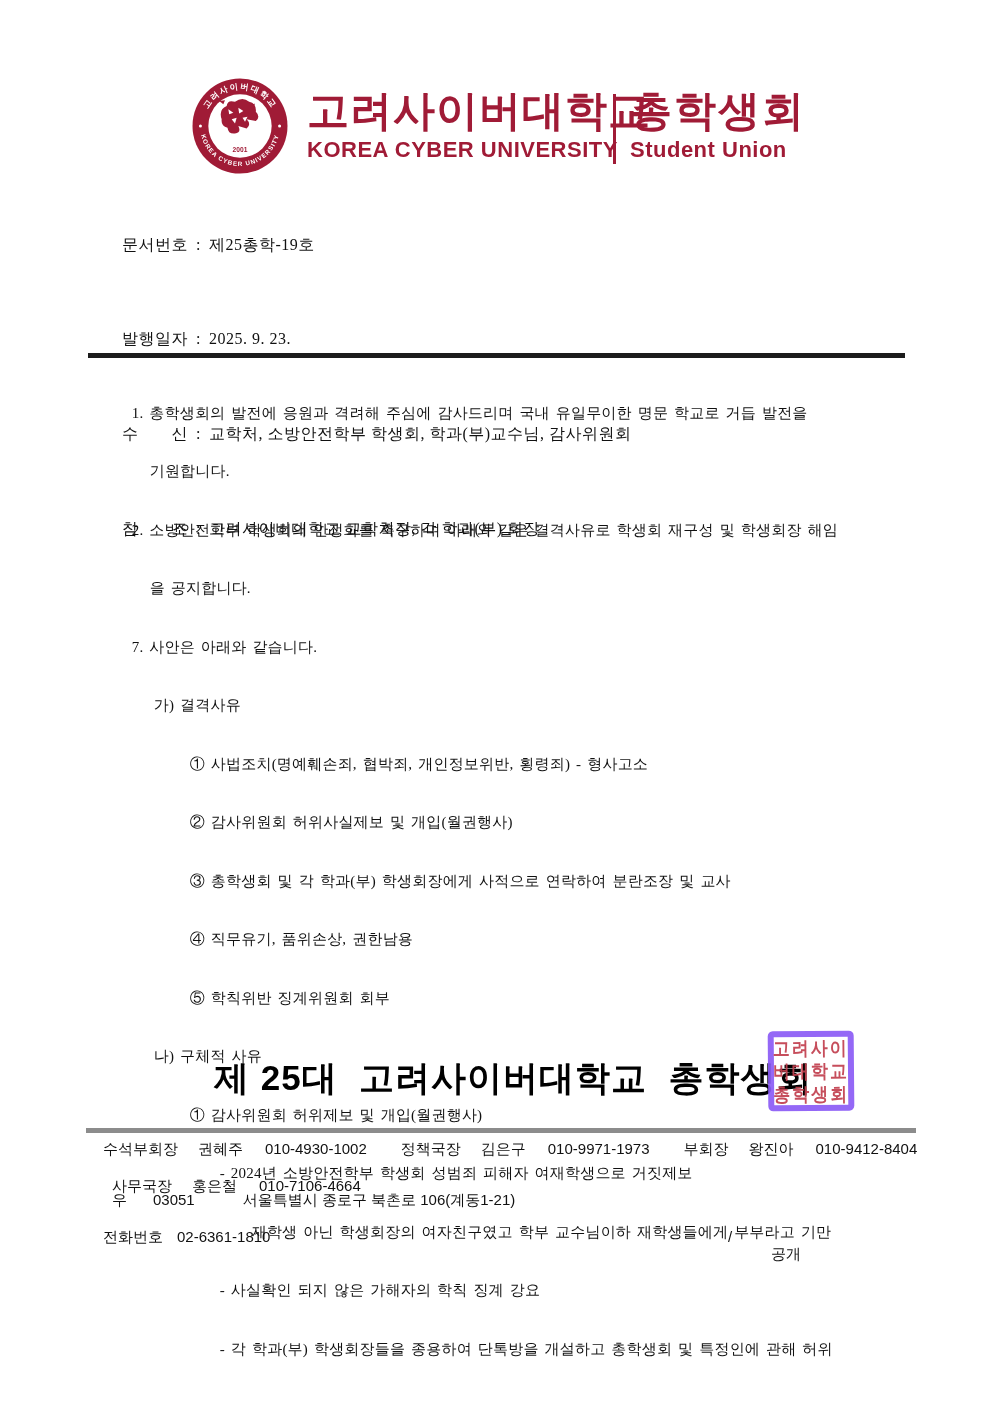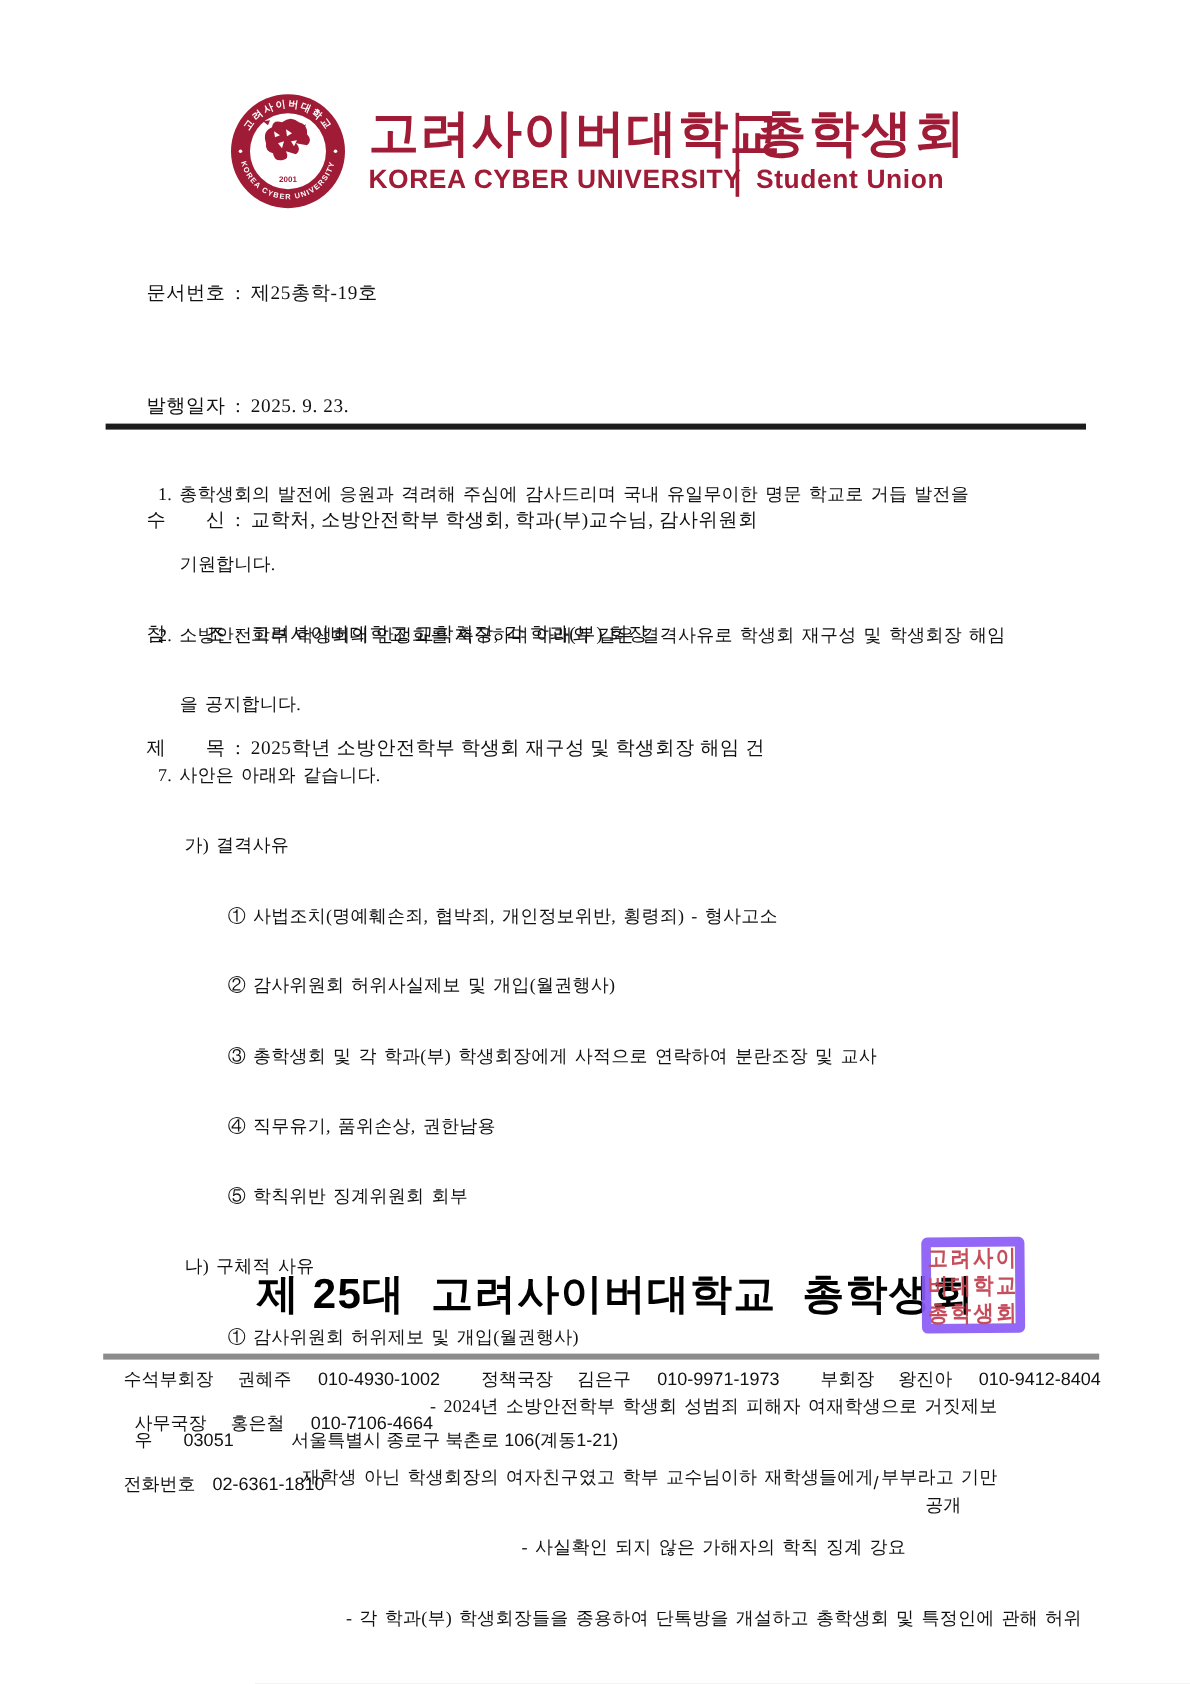--- a/index.html
+++ b/index.html
@@ -24,31 +24,31 @@
   .doc-row .lbl{display:inline-block;min-width:70px;}
   .doc-row .sep{margin:0 8px 0 4px;}
   .rule-black{position:absolute;left:88px;top:353px;width:817px;height:5px;background:#1c1c1c;}
   
   .body-text{position:absolute;left:90px;top:384px;width:880px;font-size:15px;line-height:19.5px;letter-spacing:.2px;word-spacing:2px;}
   .bline{white-space:pre;}
   .lv0{padding-left:6px;}
   .lv0c{padding-left:24px;}
   .lv1{padding-left:28px;}
   .lv2{padding-left:64px;}
-  .lv3{padding-left:94px;text-align:center;}
+  .lv3{padding-left:94px;}
   .lv5{padding-left:126px;}
   
   .closing-title{
     position:absolute;left:214px;top:1055px;
     font-family:"Liberation Sans",sans-serif;font-size:35px;font-weight:bold;
     letter-spacing:1px;white-space:pre;color:#000;
   }
   .seal{
     position:absolute;left:768px;top:1031px;width:86px;height:80px;
-    border:8px solid #8b5cf6;border-radius:5px;box-sizing:border-box;
+    border:6px solid #8b5cf6;border-radius:5px;box-sizing:border-box;
     display:flex;flex-direction:column;justify-content:center;align-items:center;
     color:#C2404F;font-family:"Liberation Sans",sans-serif;font-weight:bold;
     opacity:.92;transform:rotate(-.5deg);
   }
   .seal-row{font-size:17px;line-height:23px;letter-spacing:2px;transform:scaleY(1.1);white-space:nowrap;}
   
   .rule-gray{position:absolute;left:86px;top:1128px;width:830px;height:5px;background:#8c8c8c;}
   .footer{position:absolute;left:0;top:1138px;width:100%;font-family:"Liberation Sans",sans-serif;font-size:15px;color:#111;}
   .f-row1{position:absolute;left:103px;top:2px;white-space:nowrap;}
   .f-row2{position:absolute;left:112px;top:29px;white-space:nowrap;margin-top:10px;}
@@ -117,23 +117,20 @@
     </div>
       <div class="doc-row">
       <span class="lbl">발행일자</span><span class="sep">:</span><span class="val">2025. 9. 23.</span>
     </div>
       <div class="doc-row">
       <span class="lbl">수　　신</span><span class="sep">:</span><span class="val">교학처, 소방안전학부 학생회, 학과(부)교수님, 감사위원회</span>
     </div>
       <div class="doc-row">
       <span class="lbl">참　　조</span><span class="sep">:</span><span class="val">고려사이버대학교 교학처장, 각 학과(부) 회장</span>
     </div>
-      <div class="doc-row">
-      <span class="lbl">제　　목</span><span class="sep">:</span><span class="val">2025학년 소방안전학부 학생회 재구성 및 학생회장 해임 건</span>
-    </div>
     </div>
 
   <div class="rule-black"></div>
 
   <div class="body-text">
       <div class="bline lv0">
       <span>1. 총학생회의 발전에 응원과 격려해 주심에 감사드리며 국내 유일무이한 명문 학교로 거듭 발전을</span>
     </div>
       <div class="bline lv0c">
       <span>기원합니다.</span>

